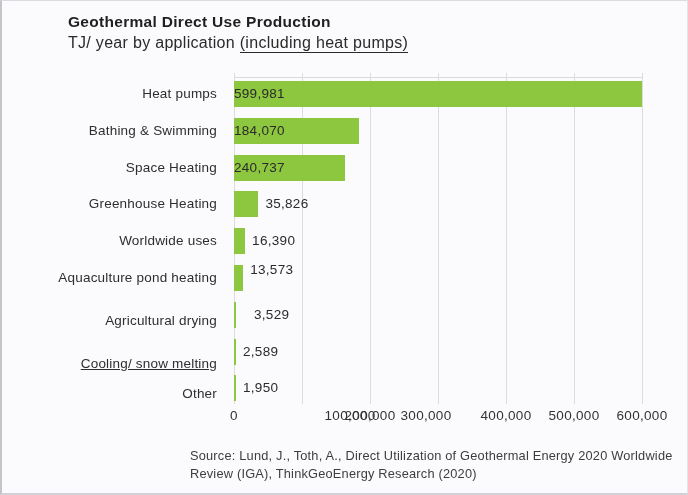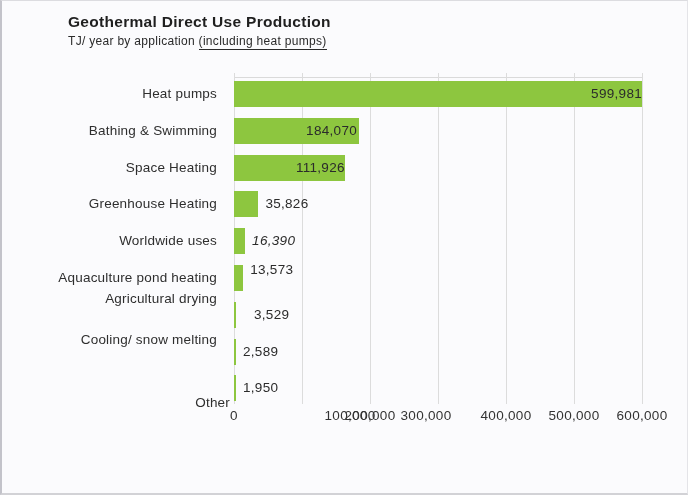--- a/index.html
+++ b/index.html
@@ -24,21 +24,21 @@
     position: absolute;
     left: 66px; top: 12px;
     font-size: 15.5px;
     font-weight: bold;
     letter-spacing: 0.3px;
     color: #1f1f1f;
   }
   .subtitle {
     position: absolute;
     left: 66px; top: 33px;
-    font-size: 12px;
+    font-size: 16px;
     letter-spacing: 0.3px;
     color: #2a2a2a;
   }
   .subtitle .u {
     border-bottom: 1.5px solid #2a2a2a;
     padding-bottom: 1px;
   }
   .plot-topline {
     position: absolute;
     left: 232px; top: 76px;
@@ -70,21 +70,21 @@
   }
   .val-label {
     position: absolute;
     height: 26px;
     line-height: 26px;
     font-size: 13.5px;
     letter-spacing: 0.3px;
     color: #2b2b2b;
     white-space: nowrap;
   }
-  .val-label.inside { text-align: right; }
+  .val-label.inside { text-align: left; }
   .tick-label {
     position: absolute;
     top: 407px;
     transform: translateX(-50%);
     font-size: 13.5px;
     letter-spacing: 0.3px;
     color: #333333;
     white-space: nowrap;
   }
   .source {
@@ -121,34 +121,38 @@
       <div class="gridline" style="left: 640px; background: rgb(220, 220, 220);"></div>
       <div class="tick-label" style="left: 640px;">600,000</div>
       <div class="cat-label" style="top: 80px;">Heat pumps</div>
       <div class="bar" style="top: 80px; left: 232px; width: 408px; background: rgb(141, 198, 63);"></div>
       <div class="val-label inside" style="top: 80px; left: 232px; width: 408px;">599,981</div>
       <div class="cat-label" style="top: 116.8px;">Bathing &amp; Swimming</div>
       <div class="bar" style="top: 116.8px; left: 232px; width: 125.2px; background: rgb(141, 198, 63);"></div>
       <div class="val-label inside" style="top: 116.8px; left: 232px; width: 123px;">184,070</div>
       <div class="cat-label" style="top: 153.6px;">Space Heating</div>
       <div class="bar" style="top: 153.6px; left: 232px; width: 110.8px; background: rgb(141, 198, 63);"></div>
-      <div class="val-label inside" style="top: 153.6px; left: 232px; width: 110.8px;">111,926</div>
+      <div class="val-label inside" style="top: 153.6px; left: 232px; width: 110.8px;">240,737</div>
       <div class="cat-label" style="top: 190.4px;">Greenhouse Heating</div>
       <div class="bar" style="top: 190.4px; left: 232px; width: 24.4px; background: rgb(141, 198, 63);"></div>
       <div class="val-label" style="top: 190.4px; left: 263.4px;">35,826</div>
       <div class="cat-label" style="top: 227.2px;">Worldwide uses</div>
       <div class="bar" style="top: 227.2px; left: 232px; width: 11.1px; background: rgb(141, 198, 63);"></div>
-      <div class="val-label" style="top: 227.2px; left: 250.1px; font-style: italic;">16,390</div>
+      <div class="val-label" style="top: 227.2px; left: 250.1px;">16,390</div>
       <div class="cat-label" style="top: 264px;">Aquaculture pond heating</div>
       <div class="bar" style="top: 264px; left: 232px; width: 9.2px; background: rgb(141, 198, 63);"></div>
       <div class="val-label" style="top: 256px; left: 248.2px;">13,573</div>
-      <div class="cat-label" style="top: 285px;">Agricultural drying</div>
+      <div class="cat-label" style="top: 307px;">Agricultural drying</div>
       <div class="bar" style="top: 300.8px; left: 232px; width: 2.4px; background: rgb(141, 198, 63);"></div>
       <div class="val-label" style="top: 300.8px; left: 252px;">3,529</div>
-      <div class="cat-label" style="top: 326px;">Cooling/ snow melting</div>
+      <div class="cat-label" style="top: 350px; text-decoration: underline;">Cooling/ snow melting</div>
       <div class="bar" style="top: 337.6px; left: 232px; width: 2px; background: rgb(141, 198, 63);"></div>
       <div class="val-label" style="top: 337.6px; left: 241px;">2,589</div>
-      <div class="cat-label" style="top: 389px; margin-left: 13px;">Other</div>
+      <div class="cat-label" style="top: 380px;">Other</div>
       <div class="bar" style="top: 374.4px; left: 232px; width: 2px; background: rgb(141, 198, 63);"></div>
       <div class="val-label" style="top: 374.4px; left: 241px;">1,950</div>
     </div>
 
+  <div class="source">
+    <div>Source: Lund, J., Toth, A., Direct Utilization of Geothermal Energy 2020 Worldwide</div>
+    <div>Review (IGA), ThinkGeoEnergy Research (2020)</div>
+  </div>
 </div>
 
 </body></html>

